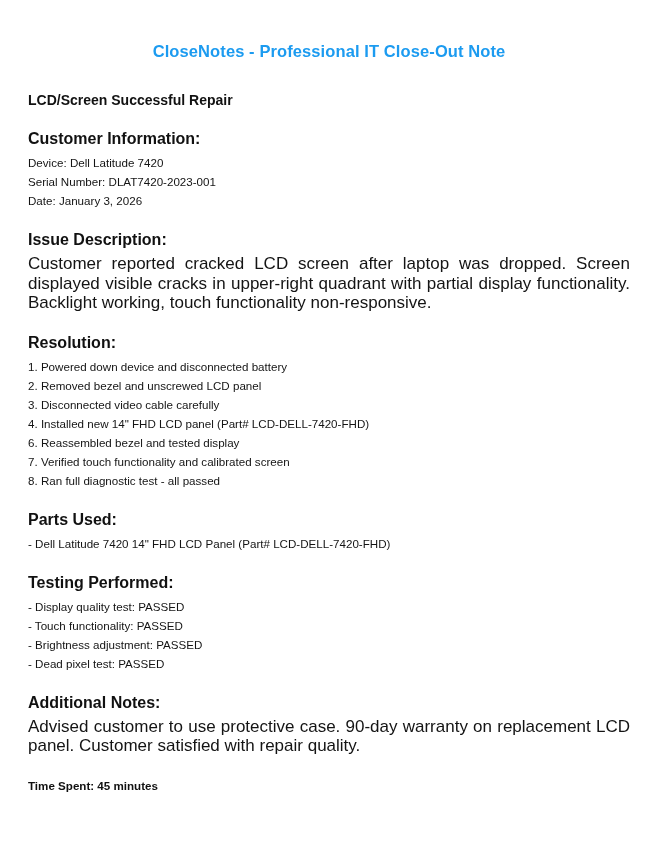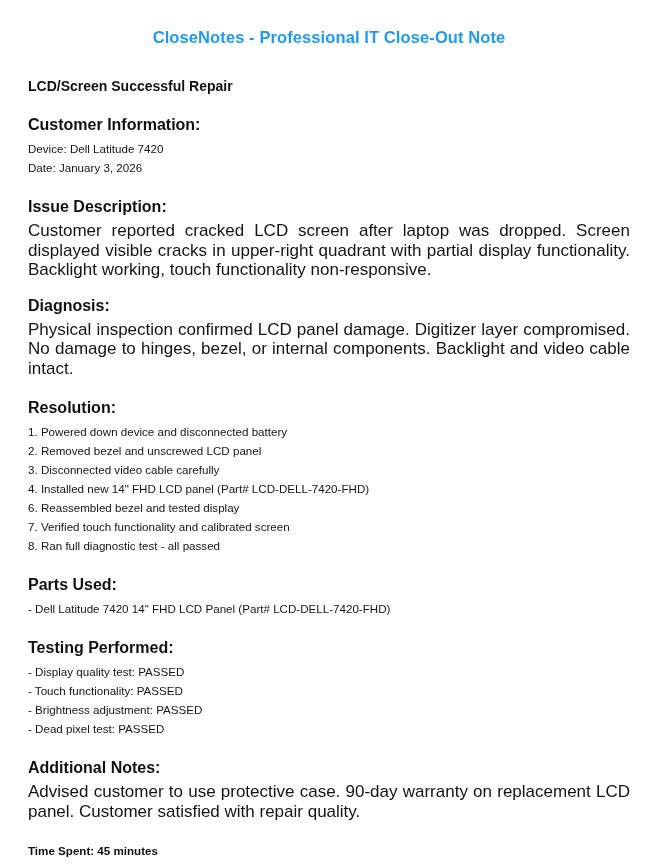--- a/index.html
+++ b/index.html
@@ -16,21 +16,21 @@
     overflow: hidden;
   }
   .page {
     box-sizing: border-box;
     width: 658px;
     min-height: 864px;
     padding: 26px 28px 10px 28px;
     background: #ffffff;
   }
   .doc-title {
-    margin: 0;
+    margin: 14px;
     padding: 0 0 2px 0;
     text-align: center;
     font-size: 16.5px;
     font-weight: bold;
     color: #1c9bf0;
     letter-spacing: 0.1px;
     line-height: 22px;
   }
   .doc-subtitle {
     margin: 27px 0 0 0;
@@ -83,32 +83,29 @@
 
 <div class="page">
 
   <h1 class="doc-title">CloseNotes - Professional IT Close-Out Note</h1>
 
   <h2 class="doc-subtitle">LCD/Screen Successful Repair</h2>
 
   <div class="section">
     <div class="section-heading">Customer Information:</div>
     <div class="kv-line">Device: Dell Latitude 7420</div>
+    <div class="kv-line">Serial Number: DLAT7420-2023-001</div>
     <div class="kv-line">Date: January 3, 2026</div>
   </div>
 
   <div class="section">
     <div class="section-heading">Issue Description:</div>
     <p class="para">Customer reported cracked LCD screen after laptop was dropped. Screen displayed visible cracks in upper-right quadrant with partial display functionality. Backlight working, touch functionality non-responsive.</p>
   </div>
 
-  <div class="section tight">
-    <div class="section-heading">Diagnosis:</div>
-    <p class="para">Physical inspection confirmed LCD panel damage. Digitizer layer compromised. No damage to hinges, bezel, or internal components. Backlight and video cable intact.</p>
-  </div>
 
   <div class="section">
     <div class="section-heading">Resolution:</div>
     <div class="list-line">1. Powered down device and disconnected battery</div>
     <div class="list-line">2. Removed bezel and unscrewed LCD panel</div>
     <div class="list-line">3. Disconnected video cable carefully</div>
     <div class="list-line">4. Installed new 14" FHD LCD panel (Part# LCD-DELL-7420-FHD)</div>
     <div class="list-line">6. Reassembled bezel and tested display</div>
     <div class="list-line">7. Verified touch functionality and calibrated screen</div>
     <div class="list-line">8. Ran full diagnostic test - all passed</div>

